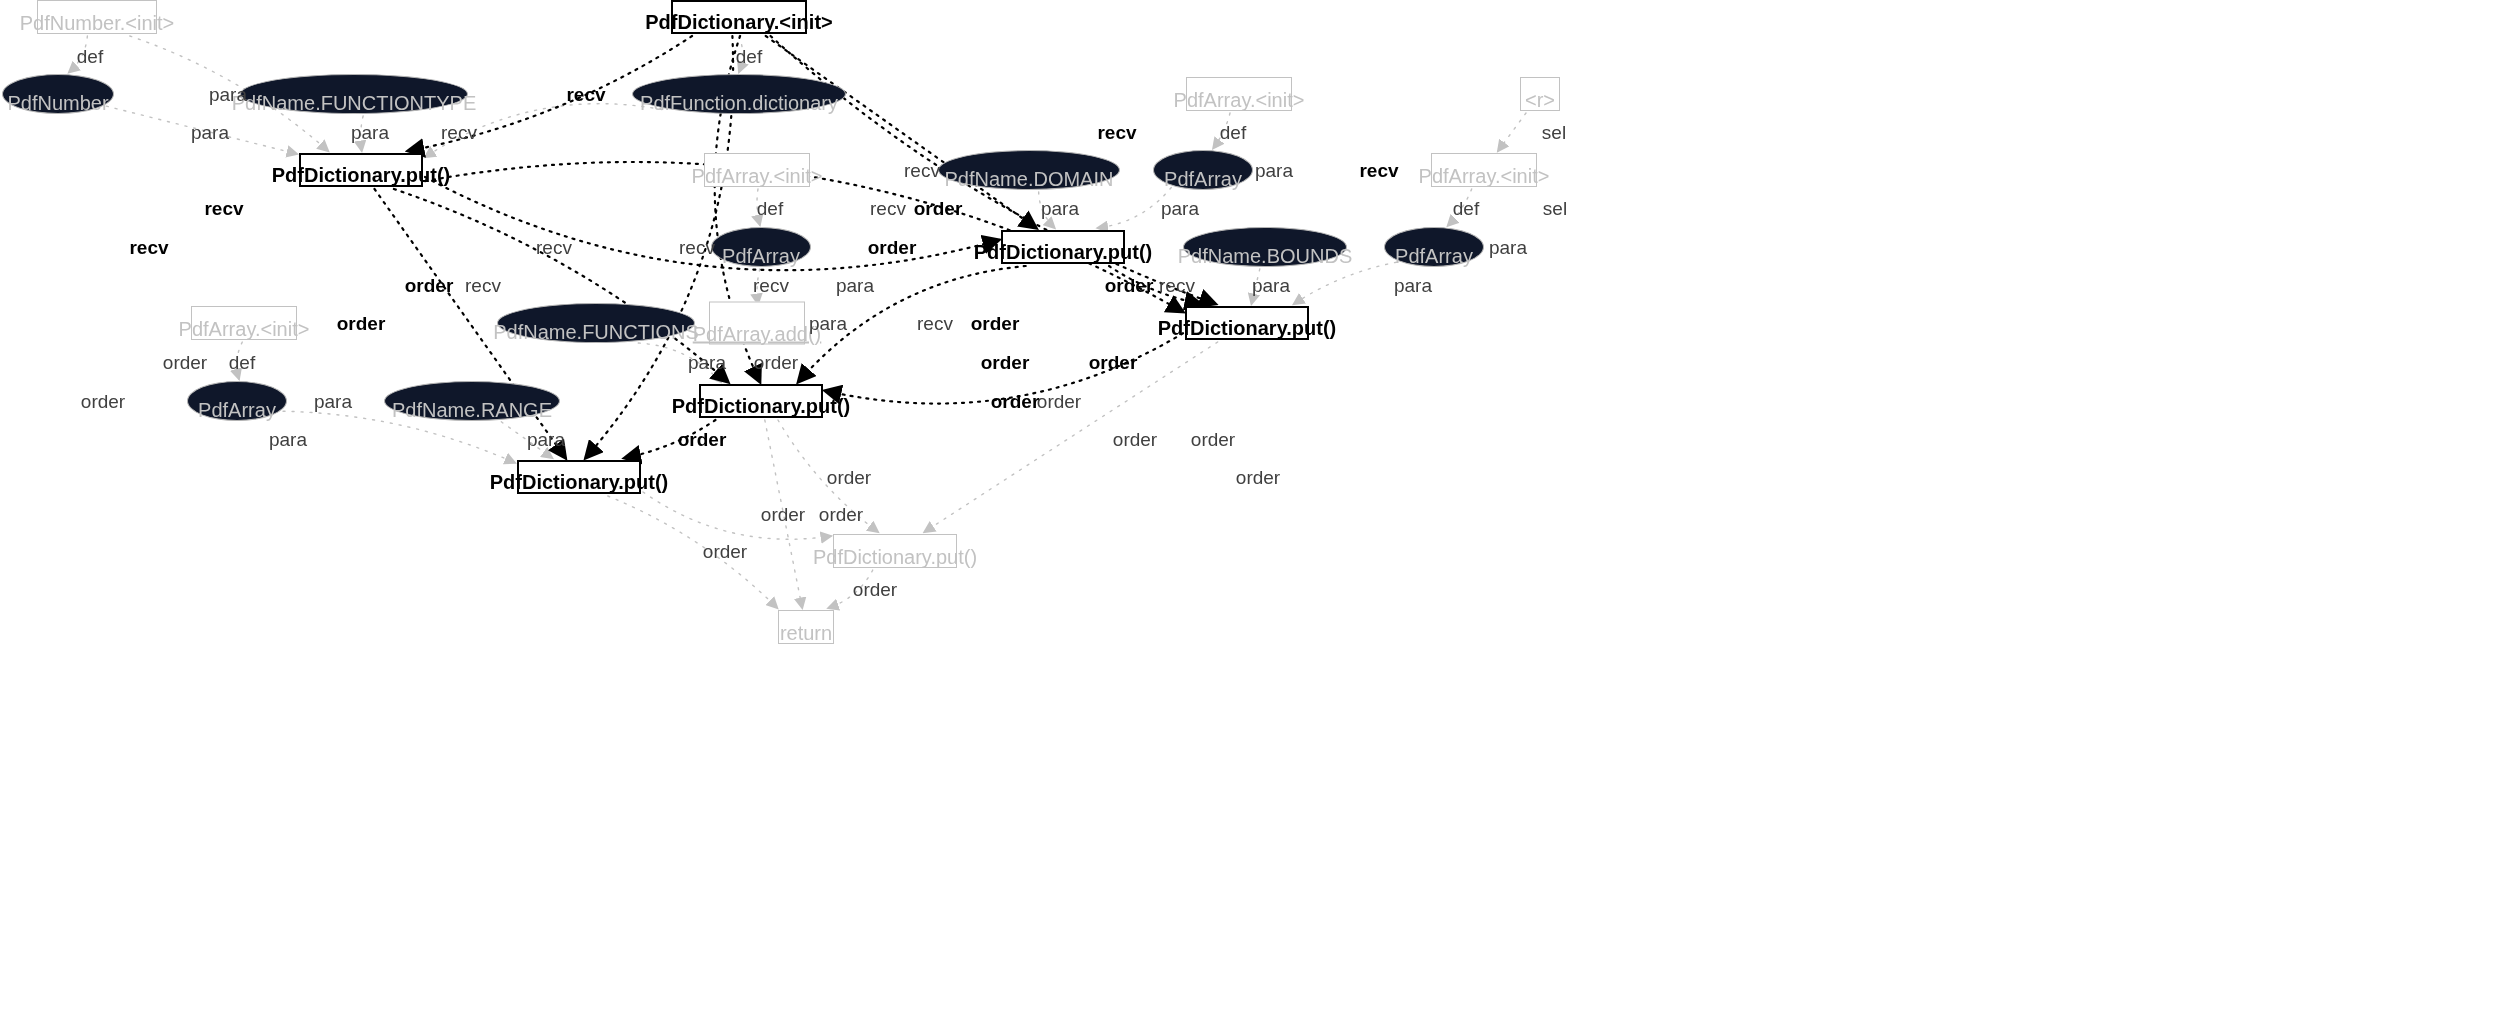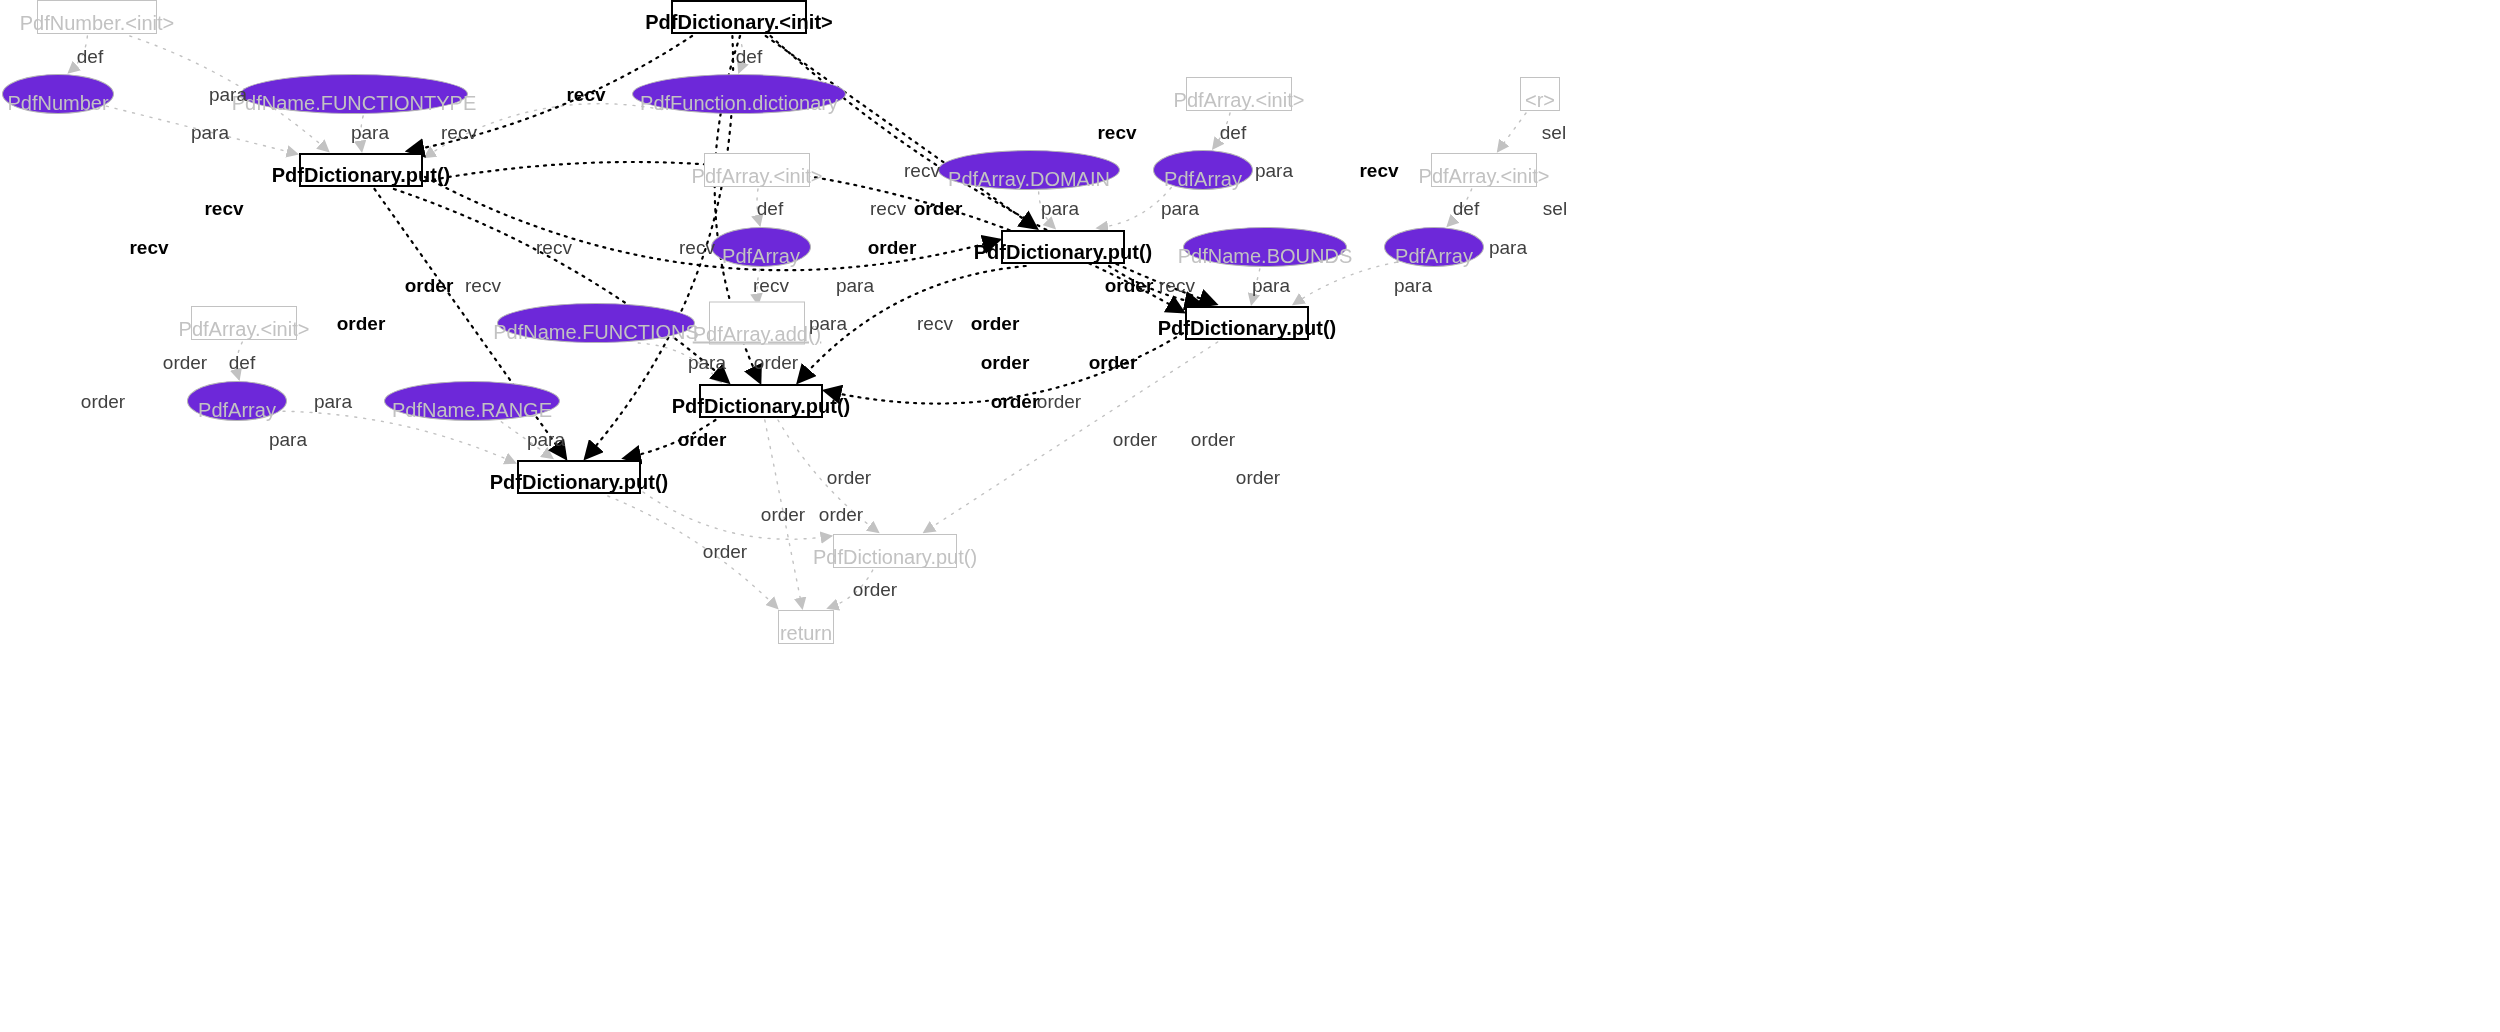--- a/index.html
+++ b/index.html
@@ -45,21 +45,21 @@
     font-weight: bold;
   }
   .node.box.faded {
     border: 1px solid #c2c2c2;
     color: #c2c2c2;
     font-weight: normal;
   }
   .node.ellipse {
     border: 1px solid #b4b4b4;
     border-radius: 50%;
-    background: #6d28d9;
+    background: #0f172a;
     font-size: 20px;
     color: #c2c2c2;
   }
   .edge-label {
     position: absolute;
     transform: translate(-50%, -50%);
     font-family: "Liberation Sans", "DejaVu Sans", sans-serif;
     font-size: 19px;
     white-space: nowrap;
     line-height: 1;
@@ -151,21 +151,21 @@
       <div class="node box faded" style="left: 1540px; top: 94px; width: 40px; height: 34px;">
         <span>&lt;r&gt;</span>
       </div>
       <div class="node box bold" style="left: 361px; top: 170px; width: 124px; height: 34px;">
         <span>PdfDictionary.put()</span>
       </div>
       <div class="node box faded" style="left: 757px; top: 170px; width: 106px; height: 34px;">
         <span>PdfArray.&lt;init&gt;</span>
       </div>
       <div class="node ellipse faded" style="left: 1029px; top: 170px; width: 182px; height: 40px;">
-        <span>PdfArray.DOMAIN</span>
+        <span>PdfName.DOMAIN</span>
       </div>
       <div class="node ellipse faded" style="left: 1203px; top: 170px; width: 100px; height: 40px;">
         <span>PdfArray</span>
       </div>
       <div class="node box faded" style="left: 1484px; top: 170px; width: 106px; height: 34px;">
         <span>PdfArray.&lt;init&gt;</span>
       </div>
       <div class="node ellipse faded" style="left: 761px; top: 247px; width: 100px; height: 40px;">
         <span>PdfArray</span>
       </div>

